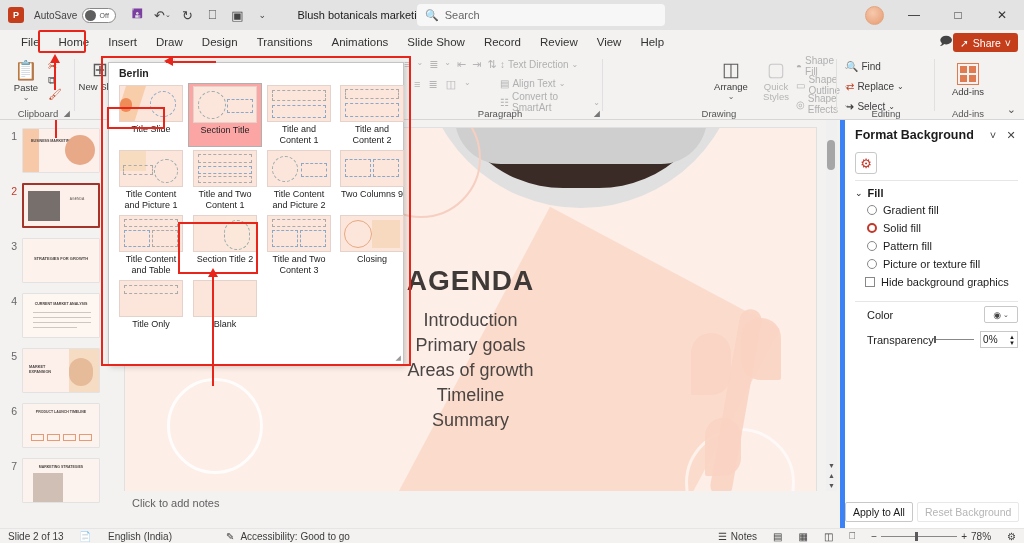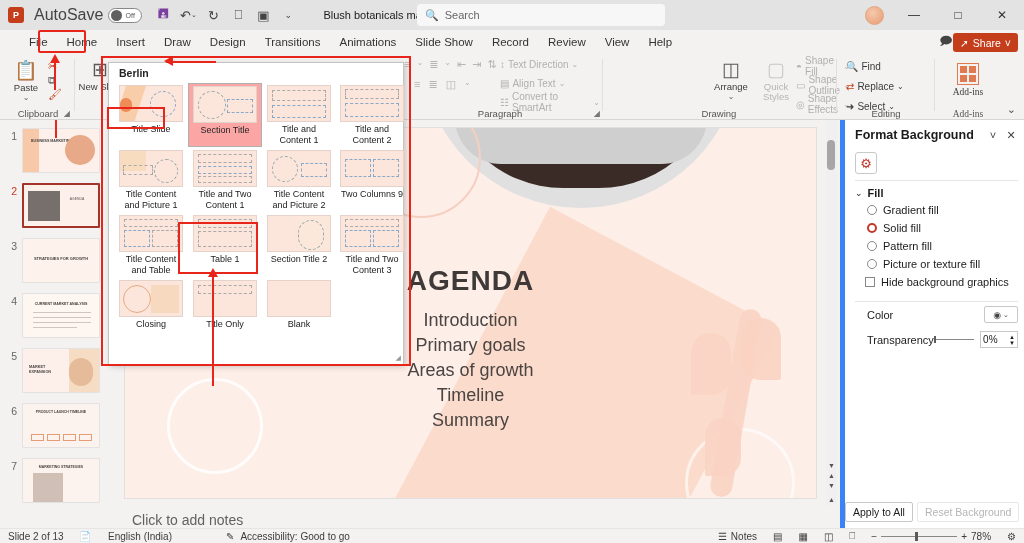--- a/index.html
+++ b/index.html
@@ -17,21 +17,21 @@
   .titlebar {
     position:absolute; left:0; top:0; width:1024px; height:30px;
     background:#e3e3e3; display:flex; align-items:center;
   }
   .pp-logo {
     width:16px; height:16px; border-radius:3px; background:#c43e1c;
     margin-left:8px; color:#fff; font-size:9px; font-weight:bold;
     display:flex; align-items:center; justify-content:center;
   }
   .autosave-wrap { display:flex; align-items:center; margin-left:10px; gap:5px; }
-  .autosave-label { font-size:16px; color:#444; }
+  .autosave-label { font-size:10px; color:#444; }
   .toggle {
     width:34px; height:15px; border-radius:8px; background:#fff;
     border:1px solid #8a8886; position:relative; display:flex; align-items:center;
   }
   .toggle .knob { width:11px; height:11px; border-radius:50%; background:#5f5f5f; margin-left:2px; }
   .toggle .tlabel { font-size:7px; color:#555; margin-left:3px; letter-spacing:.2px;}
   .qat { display:flex; align-items:center; gap:3px; margin-left:10px; }
   .qbtn {
     width:22px; height:22px; display:flex; align-items:center; justify-content:center;
     font-size:13px; color:#444; border-radius:3px;
@@ -49,21 +49,21 @@
   .win-btn { width:44px; height:30px; display:flex; align-items:center; justify-content:center; font-size:12px; color:#333;}
   .avatar {
     width:19px; height:19px; border-radius:50%; margin-right:8px;
     background:radial-gradient(circle at 40% 35%, #f6c9ae, #e79a70);
     border:1px solid #e2a57e;
   }
 
   
   .ribbon-tabs {
     position:absolute; left:0; top:30px; width:1024px; height:24px;
-    background:#f3f2f1; display:flex; align-items:center; padding-left:20px; gap:1px;
+    background:#f3f2f1; display:flex; align-items:center; padding-left:12px; gap:1px;
   }
   .rtab { padding:3px 9px; font-size:11.5px; color:#333; border-radius:3px; white-space:nowrap;}
   .rtab.active { position:relative; }
   .home-highlight {
     position:absolute; left:38px; top:30px; width:48px; height:23px;
     border:2px solid #e8251b; border-radius:2px; pointer-events:none; z-index:60;
   }
   .share-btn {
     position:absolute; right:6px; top:33px; height:19px; background:#c43e1c; color:#fff;
     border-radius:3px; font-size:10.5px; display:flex; align-items:center; padding:0 7px; gap:4px;
@@ -135,23 +135,23 @@
     font-size:18px; color:#4a4442; line-height:25px;
   }
   .slide-scrollbar-v {
     position:absolute; right:3px; top:0; width:11px; height:385px; background:#f0f0f0;
   }
   .sb-thumb { position:absolute; left:1px; top:20px; width:8px; height:30px; background:#a6a6a6; border-radius:4px;}
   .sb-btn { position:absolute; left:1px; width:9px; text-align:center; font-size:7px; color:#555;}
 
   
   .notesbar {
-    position:absolute; left:118px; top:505px; width:722px; height:23px;
-    background:#f3f2f1; display:flex; align-items:flex-end; padding-left:14px;
-    font-size:14px; color:#616161;
+    position:absolute; left:118px; top:491px; width:722px; height:23px;
+    background:#f3f2f1; display:flex; align-items:center; padding-left:14px;
+    font-size:11px; color:#616161;
   }
 
   
   .statusbar {
     position:absolute; left:0; top:528px; width:1024px; height:15px;
     background:#f3f2f1; display:flex; align-items:center; font-size:10px; color:#3c3c3c;
     border-top:1px solid #e5e5e5;
   }
   .sb-item { display:flex; align-items:center; gap:4px; padding:0 8px; white-space:nowrap;}
   .zoomslider { display:flex; align-items:center; gap:4px; }
@@ -406,21 +406,21 @@
         <span class="smbtn enabled">
           <span>➜</span>
           <span>Select</span>
           <span style="font-size:8px">⌄</span>
         </span>
       </div>
       <div class="grp-label">Editing</div>
     </div>
     <div class="grp-div" style="left:934px;"></div>
 
-    <div class="grp" style="left:938px; width:60px;font-family:Liberation Serif, serif;">
+    <div class="grp" style="left:938px; width:60px;">
       <div class="bigbtn" style="position:absolute;left:8px;top:5px;">
         <span class="addins-icon">
             <i></i>
             <i></i>
             <i></i>
             <i></i>
           </span>
         <span class="lb">Add-ins</span>
       </div>
       <div class="grp-label">Add-ins</div>
@@ -702,27 +702,20 @@
 
       <div class="lg-cell">
         <span class="lg-thumb">
           <span style="position:absolute;left:4px;top:3px;right:4px;height:8px;border:1px dashed #aaa;"></span>
           <span style="position:absolute;left:4px;top:14px;width:26px;height:17px;border:1px dashed #8aa8c8;"></span>
           <span style="position:absolute;right:4px;top:14px;width:26px;height:17px;border:1px dashed #aaa;"></span>
         </span>
         <span class="lg-cap">Title Content and Table</span>
       </div>
 
-      <div class="lg-cell">
-        <span class="lg-thumb">
-          <span style="position:absolute;left:4px;top:3px;right:4px;height:9px;border:1px dashed #aaa;"></span>
-          <span style="position:absolute;left:4px;top:15px;right:4px;height:16px;border:1px dashed #aaa;"></span>
-        </span>
-        <span class="lg-cap">Table 1</span>
-      </div>
 
       <div class="lg-cell">
         <span class="lg-thumb">
           <span style="position:absolute;right:0;top:0;width:30px;height:37px;background:#fbe8da;"></span>
           <span class="blob" style="right:6px;top:4px;width:26px;height:30px;border:1px dashed #9aa;border-radius:13px;"></span>
         </span>
         <span class="lg-cap">Section Title 2</span>
       </div>
 
       <div class="lg-cell">

